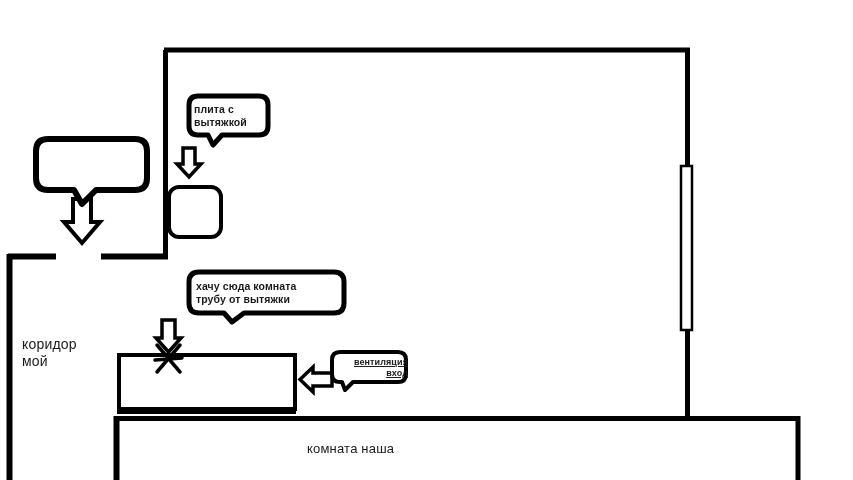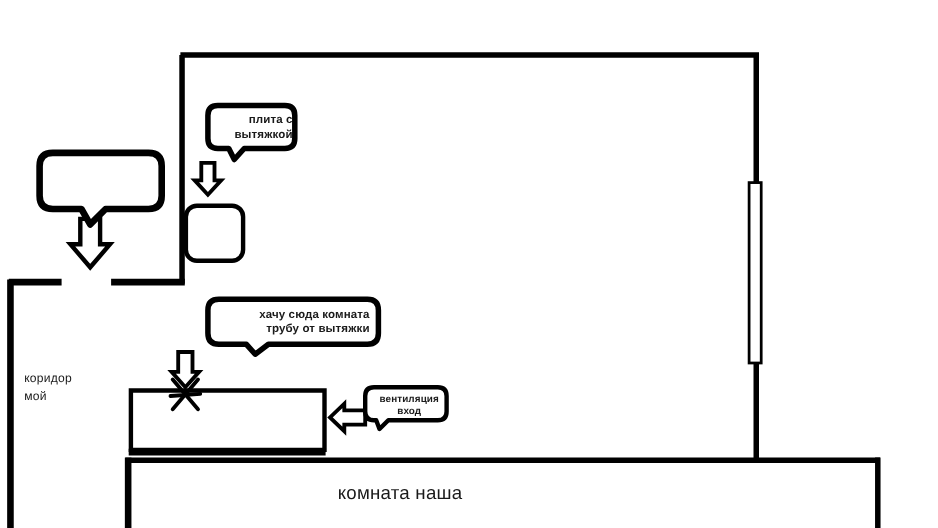--- a/index.html
+++ b/index.html
@@ -3,29 +3,29 @@
 <meta charset="utf-8">
 <style>
   html,body{margin:0;padding:0;background:#ffffff;}
   body{width:853px;height:480px;overflow:hidden;
        font-family:"Liberation Sans","DejaVu Sans",sans-serif;color:#1a1a1a;}
   #canvas{position:relative;width:853px;height:480px;background:#fff;}
   svg.layer{position:absolute;left:0;top:0;width:853px;height:480px;}
   .lbl{position:absolute;font-size:12px;line-height:15px;color:#1a1a1a;
        white-space:pre-line;letter-spacing:.2px;}
   .calloutText{position:absolute;font-size:10.5px;line-height:13px;
-       color:#1a1a1a;font-weight:600;white-space:pre-line;text-align:right;
+       color:#1a1a1a;font-weight:600;white-space:pre-line;text-align:left;
        letter-spacing:.1px;}
-  #corridor-label{left:22px;top:336px;font-size:11px;line-height:17px;}
-  #room-label{left:307px;top:441px;font-size:17px;}
+  #corridor-label{left:22px;top:336px;font-size:14px;line-height:17px;}
+  #room-label{left:307px;top:441px;font-size:13px;}
   #cal-door-text{left:44px;top:148px;width:96px;}
   #cal-stove-text{left:194px;top:103px;width:72px;}
   #cal-pipe-text{left:196px;top:280px;width:140px;}
   #cal-vent-text{left:336px;top:357px;width:72px;font-size:9px;line-height:11px;
-       text-align:center;}
+       text-align:right;text-decoration:underline;}
 </style>
 </head>
 <body>
 
 <div id="canvas">
 
   <svg class="layer" viewBox="0 0 853 480">
     <g stroke="#000" fill="none" stroke-linecap="butt">
 
       <path d="M164 50 H690" stroke-width="5"></path>

